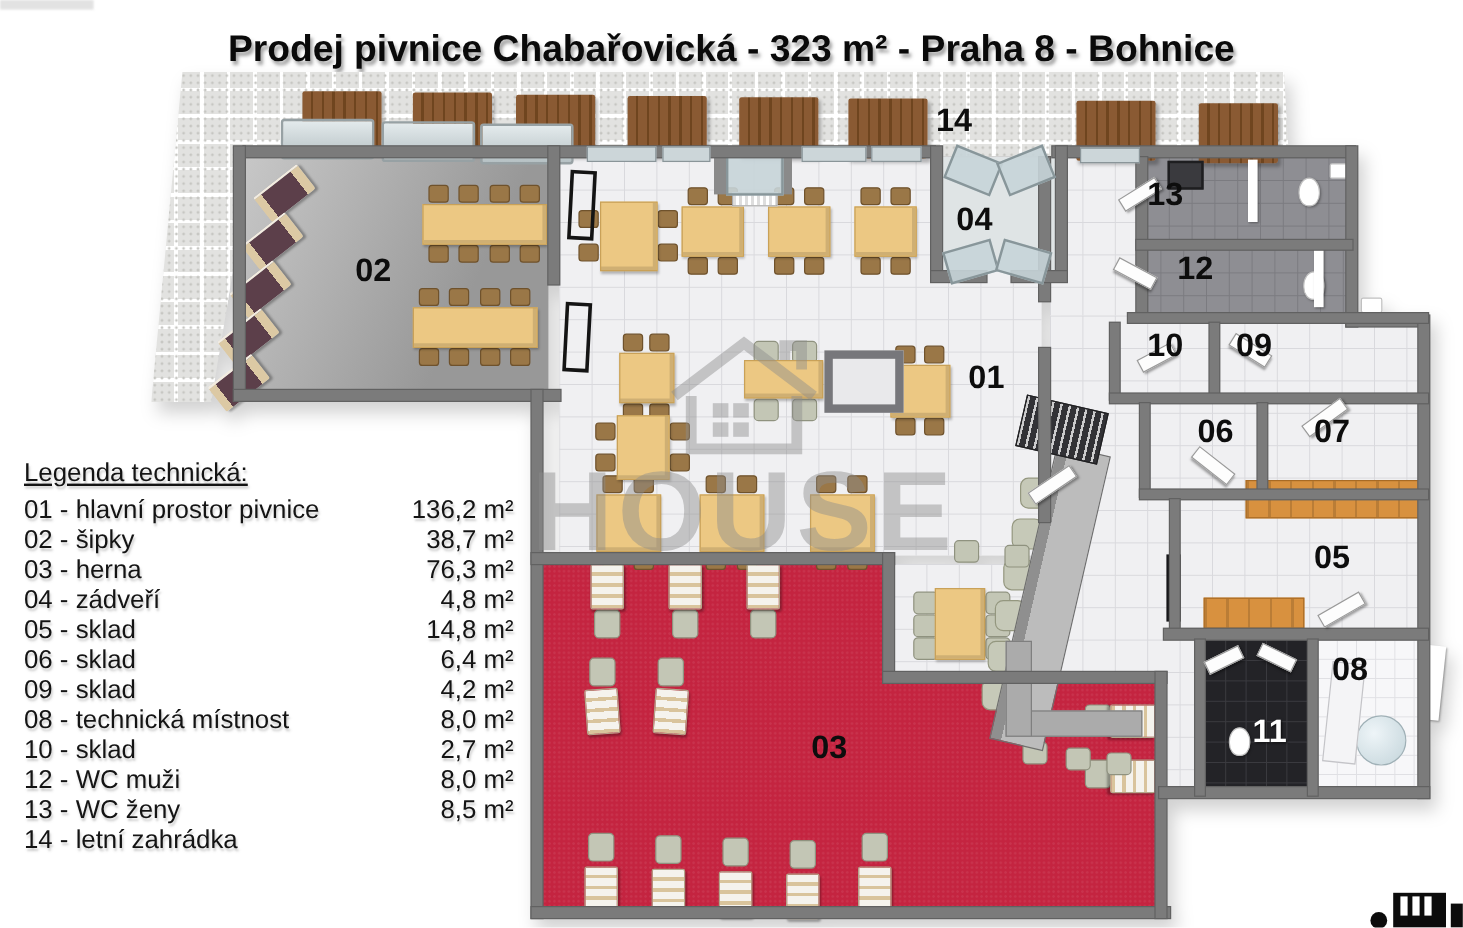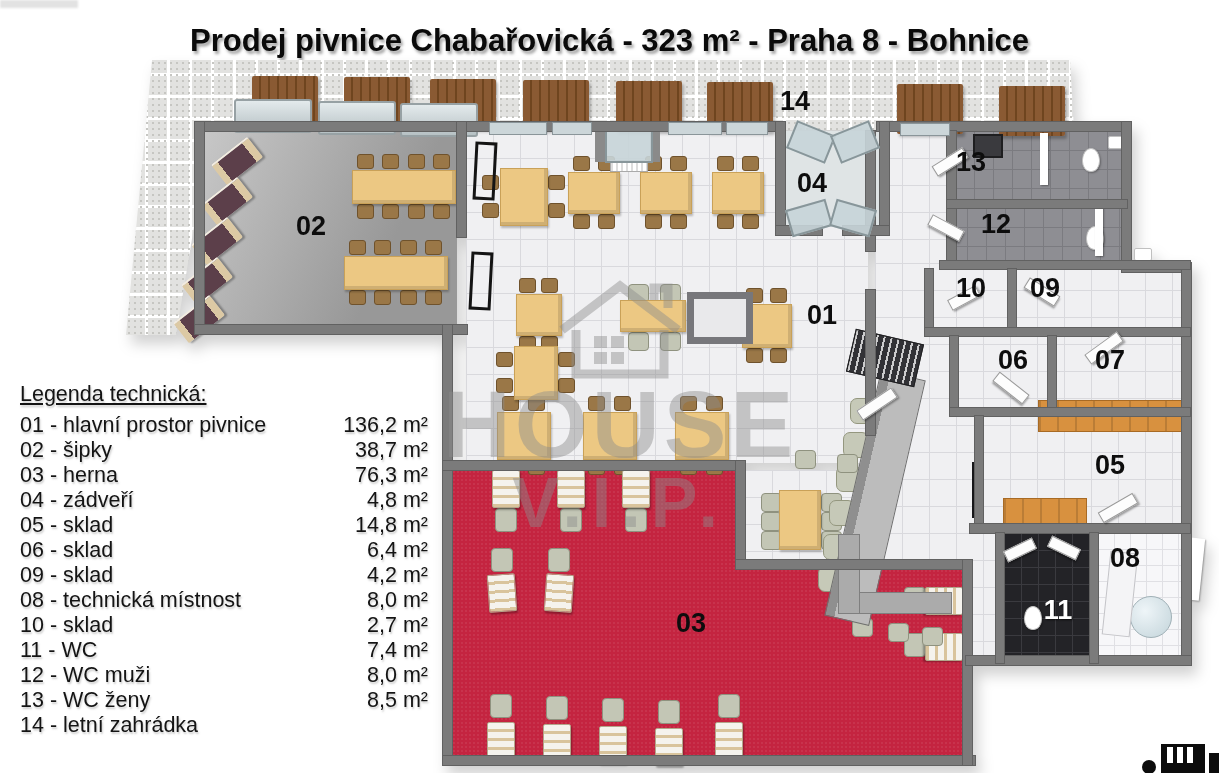--- a/index.html
+++ b/index.html
@@ -389,24 +389,20 @@
       </div>
       <div class="row">
         <span>08 - technická místnost</span>
         <span class="ar">8,0 m²</span>
       </div>
       <div class="row">
         <span>10 - sklad</span>
         <span class="ar">2,7 m²</span>
       </div>
       <div class="row">
-        <span>11 - WC</span>
-        <span class="ar">7,4 m²</span>
-      </div>
-      <div class="row">
         <span>12 - WC muži</span>
         <span class="ar">8,0 m²</span>
       </div>
       <div class="row">
         <span>13 - WC ženy</span>
         <span class="ar">8,5 m²</span>
       </div>
       <div class="row">
         <span>14 - letní zahrádka</span>
         <span class="ar"></span>
@@ -422,21 +418,20 @@
       <path d="M22 52 V96 H110 V52"></path>
     </g>
     <g fill="rgba(140,140,140,.45)">
       <rect x="40" y="58" width="13" height="12"></rect>
         <rect x="57" y="58" width="13" height="12"></rect>
       <rect x="40" y="74" width="13" height="12"></rect>
         <rect x="57" y="74" width="13" height="12"></rect>
     </g>
   </svg>
   <div class="l1">HOUSE</div>
-  <div class="l2">V.I.P.</div>
 </div>
 
 <div id="clogo">
   <div class="dot"></div>
   <div class="bld"></div>
   <div class="slit" style="left:34px"></div>
   <div class="slit" style="left:44px"></div>
   <div class="slit" style="left:54px"></div>
   <div class="flag"></div>
 </div>

